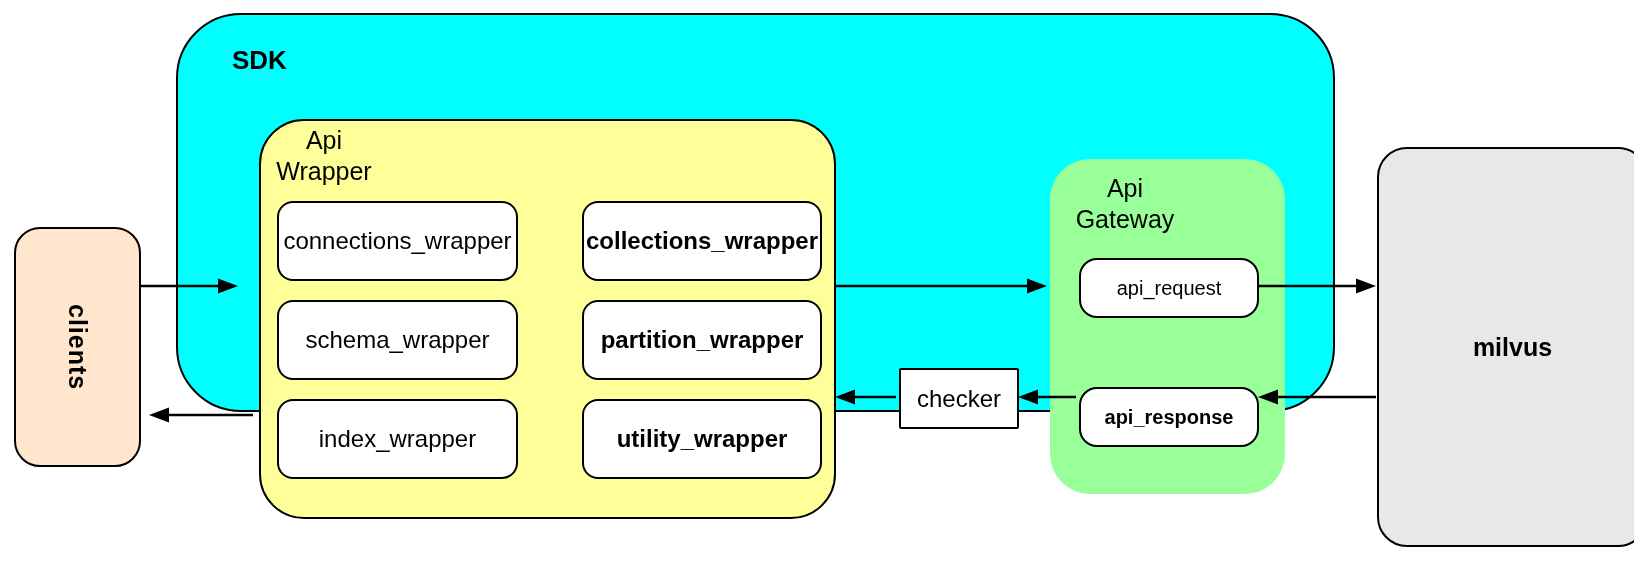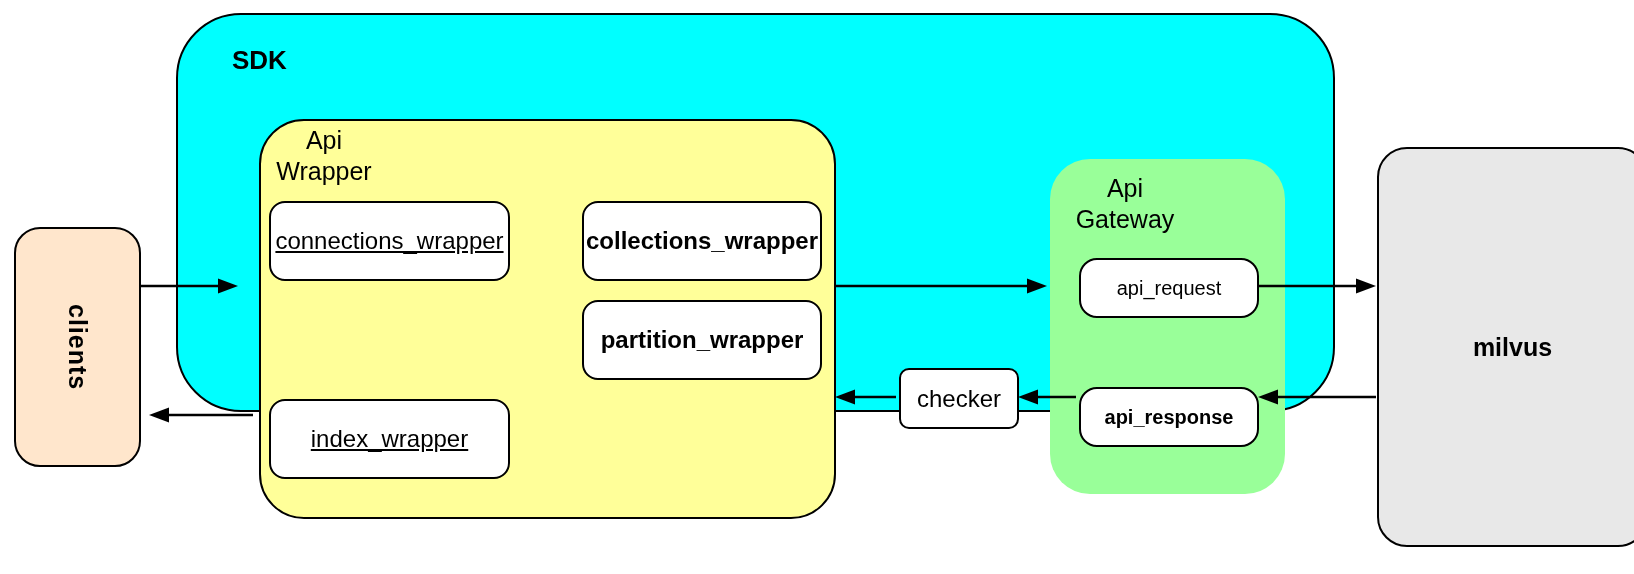--- a/index.html
+++ b/index.html
@@ -16,28 +16,28 @@
 
   
   .sdk{left:176px;top:13px;width:1159px;height:399px;background:#00FFFF;border-radius:65px;}
   .sdk-label{position:absolute;left:54px;top:30px;font-weight:bold;font-size:26px;}
 
   
   .api-wrapper{position:absolute;left:81px;top:104px;width:577px;height:400px;background:#FFFF99;border:2.5px solid #000;border-radius:45px;box-sizing:border-box;}
   .block-label{position:absolute;font-weight:normal;font-size:25px;line-height:31px;text-align:center;white-space:nowrap;}
   .api-wrapper .block-label{left:4px;top:4px;width:118px;}
   .wbox{position:absolute;box-sizing:border-box;background:#fff;border:2.5px solid #000;border-radius:16px;font-size:24px;display:flex;align-items:center;justify-content:center;white-space:nowrap;}
-  .wbox.c1{left:8px;width:241px;text-decoration:underline;}
+  .wbox.c1{left:16px;width:241px;}
   .wbox.c2{left:321px;width:240px;font-weight:bold;}
   .wbox.r1{top:80px;height:80px;}
   .wbox.r2{top:179px;height:80px;}
   .wbox.r3{top:278px;height:80px;}
 
   
-  .checker{position:absolute;left:721px;top:353px;width:120px;height:61px;background:#fff;border:2.5px solid #000;border-radius:10px;box-sizing:border-box;font-size:24px;display:flex;align-items:center;justify-content:center;}
+  .checker{position:absolute;left:721px;top:353px;width:120px;height:61px;background:#fff;border:2.5px solid #000;border-radius:2px;box-sizing:border-box;font-size:24px;display:flex;align-items:center;justify-content:center;}
 
   
   .api-gateway{position:absolute;left:872px;top:144px;width:235px;height:335px;background:#99FF99;border-radius:40px;box-sizing:border-box;}
   .api-gateway .block-label{left:16px;top:14px;width:118px;}
   .gbox{position:absolute;left:29px;width:180px;height:60px;box-sizing:border-box;background:#fff;border:2.5px solid #000;border-radius:18px;font-size:20px;display:flex;align-items:center;justify-content:center;white-space:nowrap;}
   .gbox.g1{top:99px;}
   .gbox.g2{top:228px;font-weight:bold;}
 
   
   .milvus{left:1377px;top:147px;width:271px;height:400px;background:#E8E8E8;border-radius:30px;font-weight:bold;font-size:25px;}
@@ -57,22 +57,24 @@
   <div class="node sdk">
     <div class="sdk-label">SDK</div>
 
     <div class="api-wrapper">
       <div class="block-label">
         <div>Api</div>
         <div>Wrapper</div>
       </div>
       <div class="wbox c1 r1">connections_wrapper</div>
       <div class="wbox c2 r1">collections_wrapper</div>
+      <div class="wbox c1 r2">schema_wrapper</div>
       <div class="wbox c1 r3">index_wrapper</div>
       <div class="wbox c2 r2">partition_wrapper</div>
+      <div class="wbox c2 r3">utility_wrapper</div>
     </div>
 
     <div class="checker">checker</div>
 
     <div class="api-gateway">
       <div class="block-label">
         <div>Api</div>
         <div>Gateway</div>
       </div>
       <div class="gbox g1">api_request</div>

